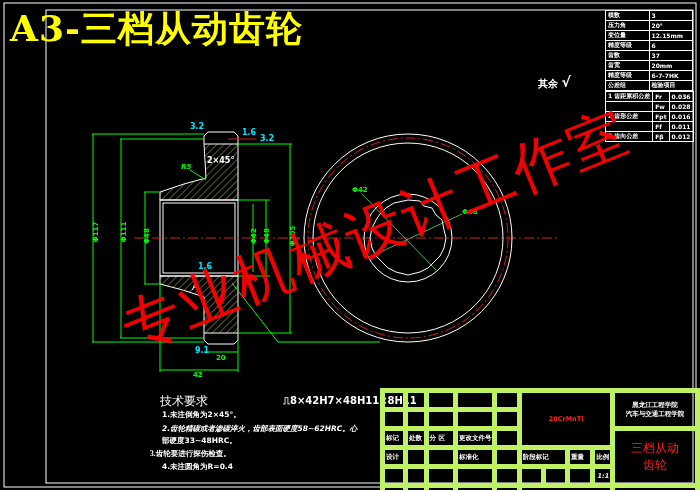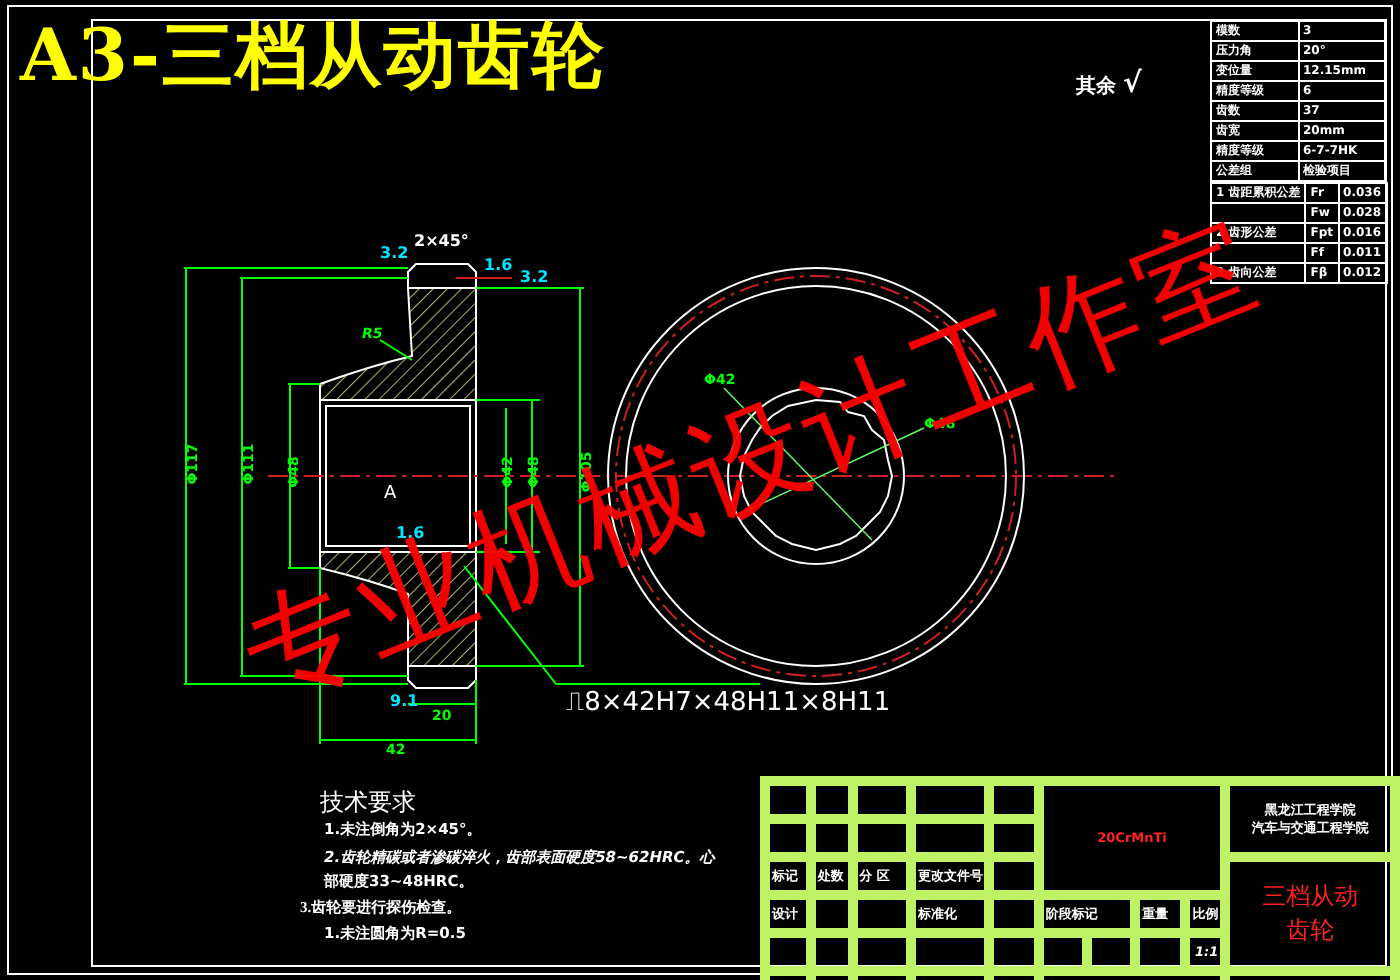--- a/index.html
+++ b/index.html
@@ -1,20 +1,20 @@
 <!DOCTYPE html>
 <html><head>
 <meta charset="utf-8">
 <style>
   html, body { margin:0; padding:0; background:#000; }
   body { width:700px; height:490px; position:relative; overflow:hidden; font-family:"DejaVu Sans", sans-serif; }
   .abs { position:absolute; }
   .title { left:10px; top:8px; color:#ffff00; font-size:36px; font-weight:bold; font-family:"DejaVu Serif", serif; letter-spacing:1px; line-height:40px; white-space:nowrap; }
   svg { position:absolute; left:0; top:0; }
-  .wtxt { color:#fff; font-size:9px; white-space:nowrap; }
+  .wtxt { color:#fff; font-size:9px; white-space:nowrap;margin-top:40px; }
   .tech-title { left:160px; top:393px; color:#fff; font-size:12px; font-weight:normal; }
   .tech-line { color:#fff; font-size:7.5px; font-weight:bold; white-space:nowrap; }
   .param-table { left:605px; top:10px; width:88px; border-collapse:collapse; }
   .param-table td { border:1px solid #fff; color:#fff; font-size:6px; height:9px; padding:0 2px; white-space:nowrap; font-weight:bold; }
   .tb { left:380px; top:388px; border-collapse:collapse; }
   .tb td { border:5px solid #bef264; color:#fff; font-size:6.5px; padding:0 1px; white-space:nowrap; font-weight:bold; height:14px; }
   .red { color:#ff2020 !important; }
   .watermark { color:#ff0000; font-size:58px; font-family:"DejaVu Sans", sans-serif; white-space:nowrap; transform-origin:left bottom; transform:rotate(-22deg); left:140px; top:290px; opacity:0.95; letter-spacing:2px; }
   .dim { color:#00ff00; font-size:7px; font-weight:bold; white-space:nowrap; }
   .rough { color:#00e5ff; font-size:8px; font-weight:bold; }
@@ -165,35 +165,35 @@
 <div class="abs dim" style="left:114px;top:228px;transform:rotate(-90deg);">Φ111</div>
 <div class="abs dim" style="left:139px;top:232px;transform:rotate(-90deg);">Φ48</div>
 <div class="abs dim" style="left:246px;top:232px;transform:rotate(-90deg);">Φ42</div>
 <div class="abs dim" style="left:259px;top:232px;transform:rotate(-90deg);">Φ48</div>
 <div class="abs dim" style="left:283px;top:232px;transform:rotate(-90deg);">Φ105</div>
 <div class="abs dim" style="left:216px;top:354px;">20</div>
 <div class="abs dim" style="left:193px;top:371px;">42</div>
 <div class="abs dim" style="left:181px;top:163px;font-style:italic;">R5</div>
 <div class="abs dim" style="left:352px;top:186px;">Φ42</div>
 <div class="abs dim" style="left:462px;top:208px;">Φ48</div>
-<div class="abs wtxt" style="left:283px;top:344px;font-size:13px;font-weight:normal;">⎍8×42H7×48H11×8H11</div>
+<div class="abs wtxt" style="left:283px;top:355px;font-size:10px;font-weight:bold;">⎍8×42H7×48H11×8H11</div>
 <div class="abs wtxt" style="left:192px;top:242px;font-size:9px;">A</div>
 
 <div class="abs rough" style="left:190px;top:122px;">3.2</div>
 <div class="abs rough" style="left:242px;top:128px;">1.6</div>
 <div class="abs rough" style="left:260px;top:134px;">3.2</div>
 <div class="abs rough" style="left:198px;top:262px;">1.6</div>
 <div class="abs rough" style="left:195px;top:346px;">9.1</div>
 
 <div class="abs tech-title">技术要求</div>
 <div class="abs tech-line" style="left:162px;top:410px;">1.未注倒角为2×45°。</div>
 <div class="abs tech-line" style="left:162px;top:424px;font-style:italic;">2.齿轮精碳或者渗碳淬火，齿部表面硬度58~62HRC。心</div>
 <div class="abs tech-line" style="left:162px;top:436px;">部硬度33~48HRC。</div>
 <div class="abs tech-line" style="left:150px;top:449px;font-family:Liberation Serif, serif;">3.齿轮要进行探伤检查。</div>
-<div class="abs tech-line" style="left:162px;top:462px;">1.未注圆角为R=0.5</div>
+<div class="abs tech-line" style="left:162px;top:462px;">4.未注圆角为R=0.4</div>
 
 <table class="abs tb">
   <tbody>
     <tr>
       <td style="width:17px"></td>
         <td style="width:14px"></td>
         <td style="width:25px"></td>
         <td style="width:17px"></td>
         <td style="width:24px"></td>
       <td rowspan="3" colspan="4" style="text-align:center;width:80px;" class="red">20CrMnTi</td>

